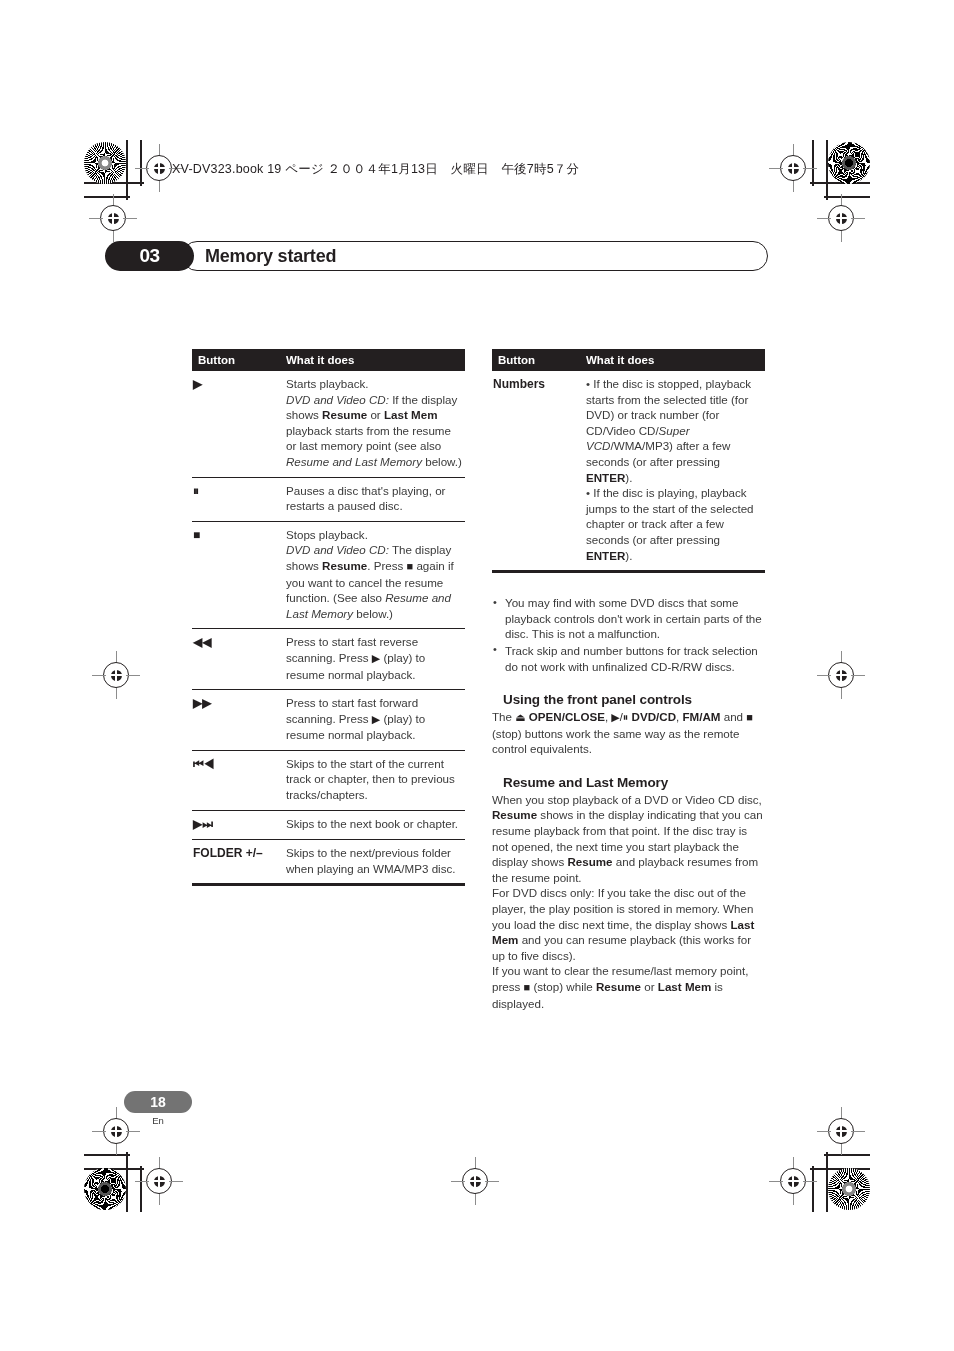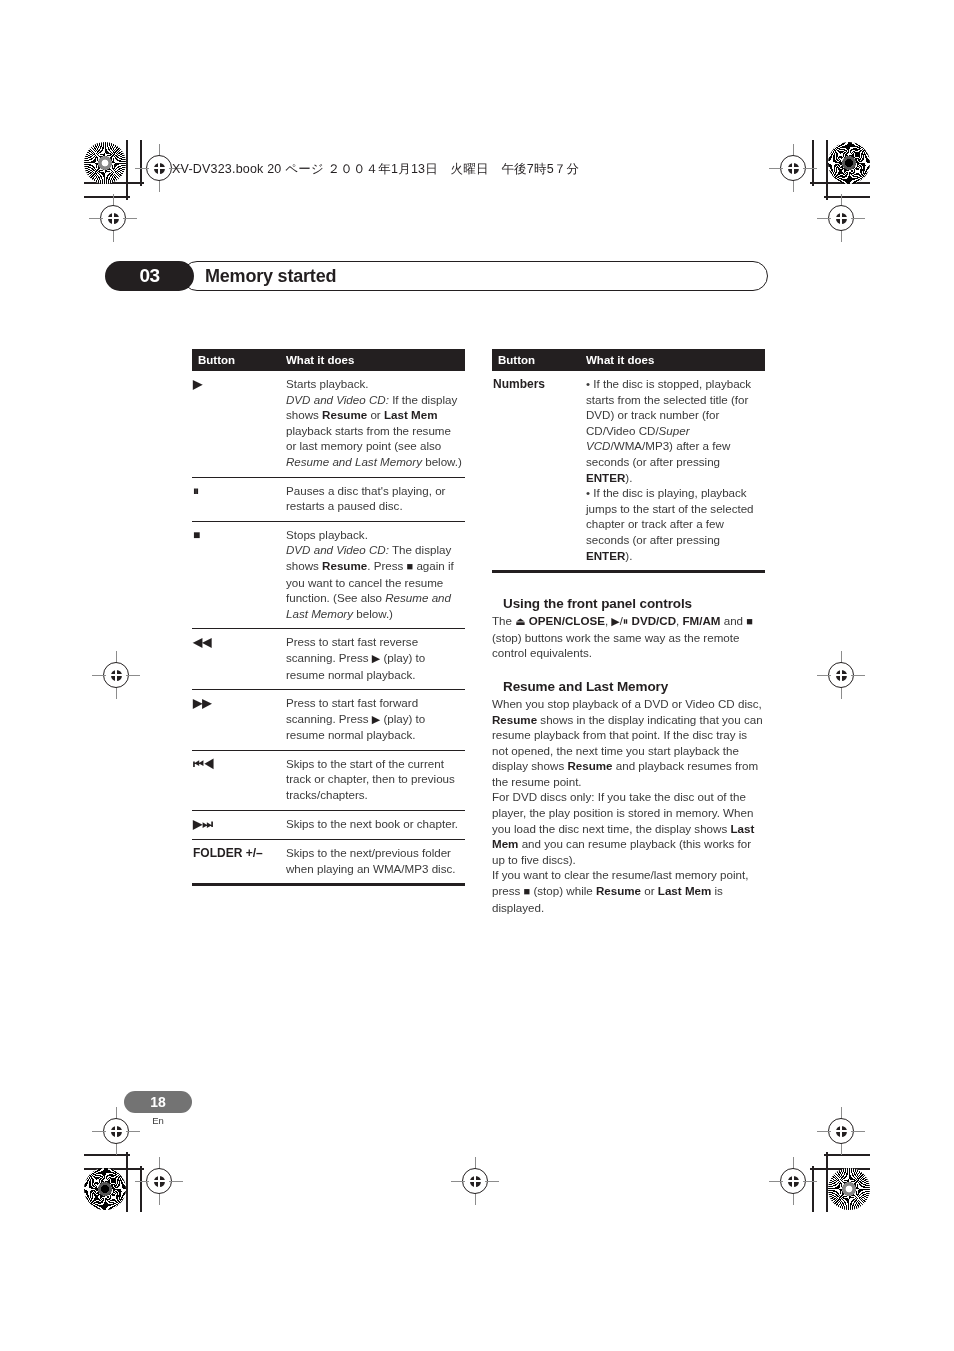--- a/index.html
+++ b/index.html
@@ -95,21 +95,20 @@
     color: #231f20;
   }
 
   
   .chapter-banner {
     position: absolute;
     left: 105px;
     top: 241px;
     width: 663px;
     height: 30px;
-    margin-top: 20px;
   }
   .chapter-num {
     position: absolute;
     left: 0; top: 0;
     width: 89px; height: 30px;
     background: #231f20;
     border-radius: 15px;
     color: #ffffff;
     font-size: 19px;
     font-weight: bold;
@@ -375,21 +374,21 @@
     <div class="cx"></div>
     <div class="cy"></div>
 </div>
 <div class="reg" style="left:780px;top:1168px;">
   <div class="ring"></div>
     <div class="dot"></div>
     <div class="cx"></div>
     <div class="cy"></div>
 </div>
 
-<div class="slug">XV-DV323.book 20 ページ ２００４年1月13日　火曜日　午後7時5７分</div>
+<div class="slug">XV-DV323.book 19 ページ ２００４年1月13日　火曜日　午後7時5７分</div>
 
 <div class="chapter-banner">
   <div class="chapter-pill"></div>
   <div class="chapter-num">03</div>
   <div class="chapter-title">Memory started</div>
 </div>
 
 <div class="col col-left">
   <table class="btntable">
     <thead>
@@ -445,20 +444,24 @@
     </thead>
     <tbody>
         <tr class="last">
           <td class="c1"><span class="sym big">Numbers</span></td>
           <td class="c2">• If the disc is stopped, playback starts from the selected title (for DVD) or track number (for CD/Video CD/<i>Super VCD</i>/WMA/MP3) after a few seconds (or after pressing <b>ENTER</b>).<br>• If the disc is playing, playback jumps to the start of the selected chapter or track after a few seconds (or after pressing <b>ENTER</b>).</td>
         </tr>
       </tbody>
   </table>
 
   <div class="note-block">
+    <ul class="bullets">
+        <li>You may find with some DVD discs that some playback controls don't work in certain parts of the disc. This is not a malfunction.</li>
+        <li>Track skip and number buttons for track selection do not work with unfinalized CD-R/RW discs.</li>
+      </ul>
   </div>
 
   <div id="sections-host">
       <div class="sect">
         <h3>Using the front panel controls</h3>
         <p>The <span class="sym">⏏</span> <b>OPEN/CLOSE</b>, <span class="sym">▶/⏸</span> <b>DVD/CD</b>, <b>FM/AM</b> and <span class="sym">■</span> (stop) buttons work the same way as the remote control equivalents.</p>
       </div>
       <div class="sect">
         <h3>Resume and Last Memory</h3>
         <p>When you stop playback of a DVD or Video CD disc, <b>Resume</b> shows in the display indicating that you can resume playback from that point. If the disc tray is not opened, the next time you start playback the display shows <b>Resume</b> and playback resumes from the resume point.<br>For DVD discs only: If you take the disc out of the player, the play position is stored in memory. When you load the disc next time, the display shows <b>Last Mem</b> and you can resume playback (this works for up to five discs).<br>If you want to clear the resume/last memory point, press <span class="sym">■</span> (stop) while <b>Resume</b> or <b>Last Mem</b> is displayed.</p>

